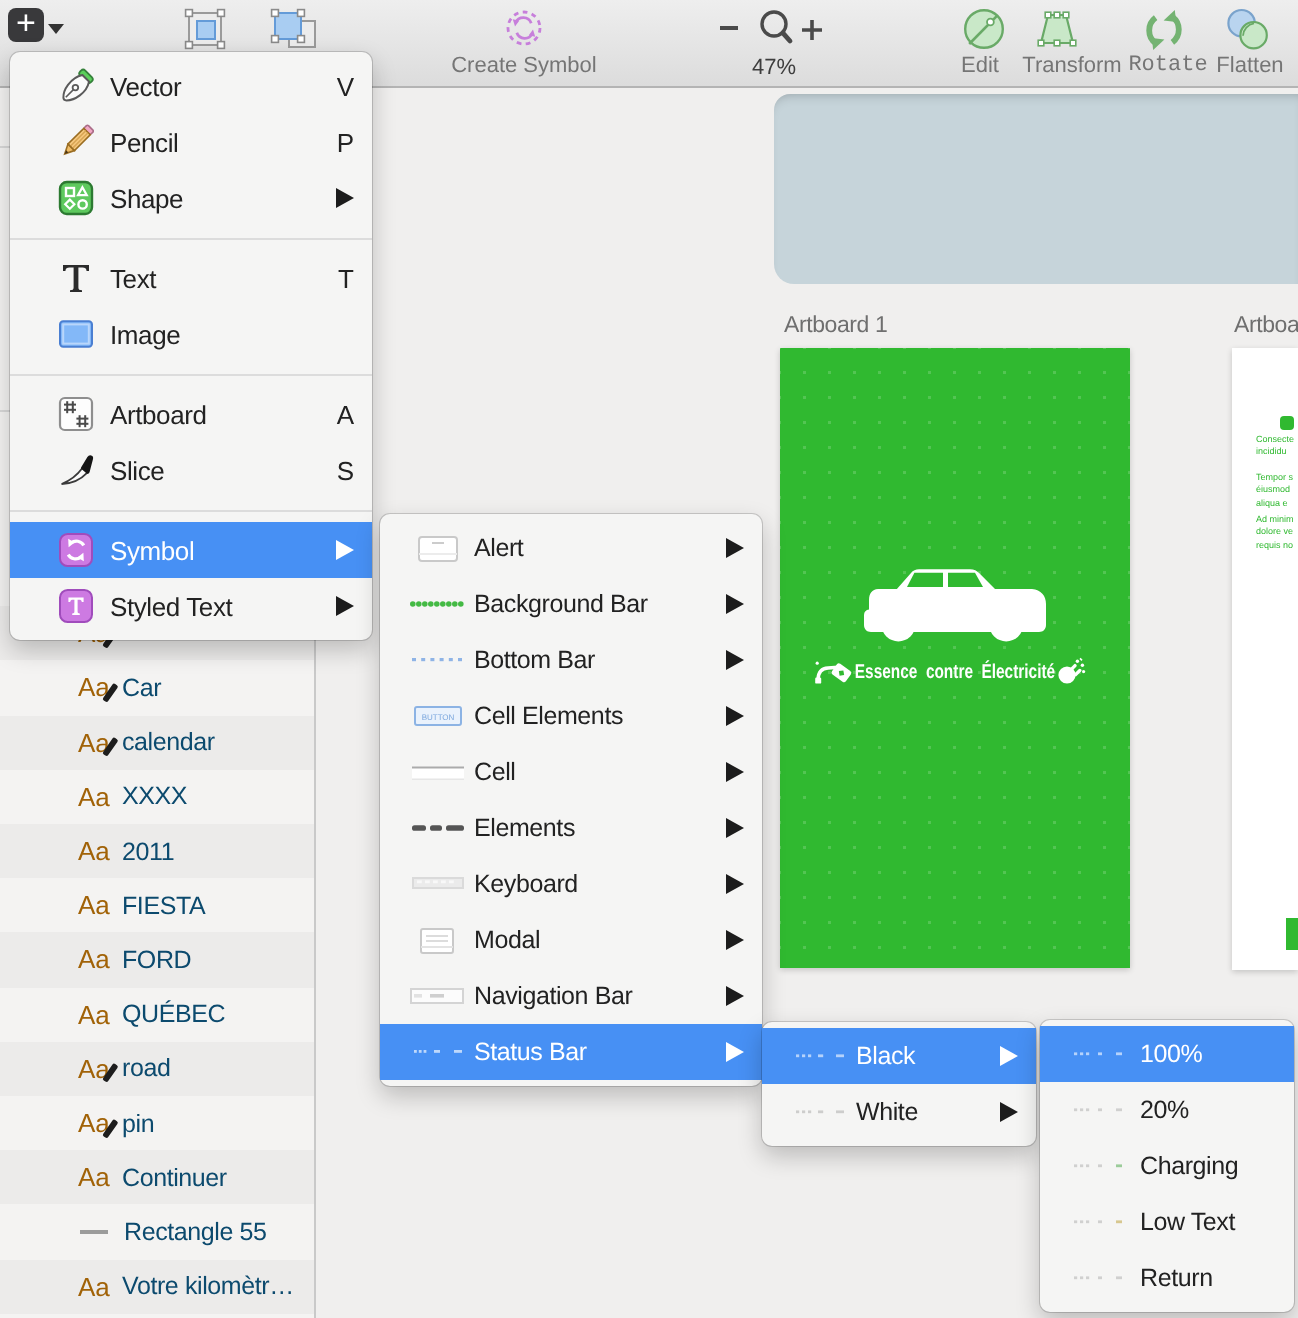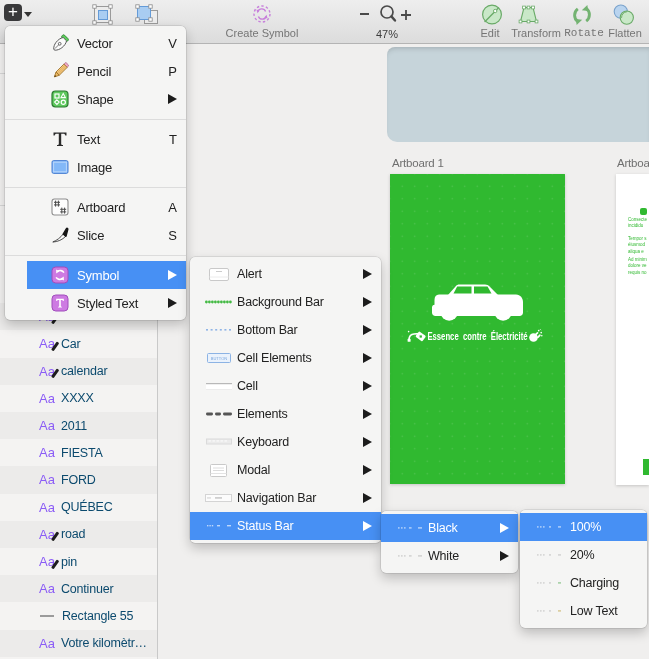--- a/index.html
+++ b/index.html
@@ -29,21 +29,21 @@
 #whiteab { left:616px; top:174px; width:33px; height:311px; background:#ffffff;
   box-shadow:0 1px 3px rgba(0,0,0,0.18); overflow:hidden; }
 .wtxt { font-size:4.5px; line-height:6.3px; color:#30b930; white-space:nowrap; }
 #greenbtn { position:absolute; left:27px; top:285px; width:10px; height:16px; background:#30b930; }
 
 
 #sidebar { left:0; top:44px; width:158px; height:615px; background:#f4f3f2;
   border-right:1px solid #c9c9c9; }
 .srow { position:absolute; left:0; width:157px; height:27.2px; display:flex; align-items:center; }
 .srow.alt { background:#ecebea; }
-.saa { width:22px; margin-left:39px; font-size:13px; color:#8b5cf6; position:relative; flex:none; }
+.saa { width:22px; margin-left:39px; font-size:13px; color:#a16207; position:relative; flex:none; }
 .stext { font-size:12.5px; color:#0c4a6e; letter-spacing:-0.2px; white-space:nowrap; }
 .pencil { position:absolute; left:11px; bottom:4px; width:10px; height:2.6px; background:#1d1d1d;
   transform:rotate(-55deg); border-radius:1px; }
 .sline { width:14px; height:2px; background:#9b9b9b; margin-left:40px; margin-right:8px; flex:none; }
 
 
 .menu { background:#f5f5f4; border-radius:5px; box-shadow:0 0 0 0.5px rgba(0,0,0,0.16), 0 5px 12px rgba(0,0,0,0.22);
   padding:3px 0; }
 .mi { height:28px; display:flex; align-items:center; position:relative; font-size:12.5px; color:#222222; }
 .mi.hl { background:#4790f4; color:#ffffff; }
@@ -54,21 +54,21 @@
 .mshort { position:absolute; right:9px; font-size:13px; color:#222222; }
 .marrow { position:absolute; right:9px; width:0; height:0;
   border-top:5.5px solid transparent; border-bottom:5.5px solid transparent; border-left:9px solid #1c1c1c; }
 .mi.hl .marrow { border-left-color:#ffffff; }
 .thumb { width:29px; margin-left:14px; margin-right:4px; flex:none; display:flex; justify-content:center; align-items:center; }
 .tbi { z-index:6; }
 .capt { text-align:center; color:#fff; font-size:10px; font-weight:bold; white-space:nowrap;
   transform:scaleX(0.77); transform-origin:50% 50%; }
 
 #menu1 { left:5px; top:26px; width:181px; z-index:10; }
-#menu1 .mi { font-size:13px;margin-left:22px; }
+#menu1 .mi { font-size:13px; }
 #menu2 { left:190px; top:257px; width:191px; z-index:11; }
 #menu3 { left:381px; top:511px; width:137px; z-index:12;text-align:center; }
 #menu4 { left:520px; top:510px; width:127px; z-index:13; }
 #menu4 .thumb { margin-right:7px; }
 #menu3 .thumb, #menu4 .thumb { margin-left:14px; }
 
 svg { display:block; }
 </style>
 </head>
 <body>
@@ -587,13 +587,27 @@
             <rect x="0" y="2.2" width="1.6" height="1.4"></rect>
             <rect x="3" y="2.2" width="1.6" height="1.4"></rect>
             <rect x="6" y="2.2" width="1.6" height="1.4"></rect>
             <rect x="12" y="2.2" width="2" height="1.4"></rect>
           </g>
     <rect x="21" y="2.2" width="3" height="1.4" fill="rgba(190,160,60,0.55)"></rect>
   </svg>
       </span>
       <span class="mtext">Low Text</span>
     </div>
+  <div class="mi">
+      <span class="thumb">
+        <svg width="24" height="6" viewBox="0 0 24 6">
+    <g fill="rgba(0,0,0,0.15)">
+            <rect x="0" y="2.2" width="1.6" height="1.4"></rect>
+            <rect x="3" y="2.2" width="1.6" height="1.4"></rect>
+            <rect x="6" y="2.2" width="1.6" height="1.4"></rect>
+            <rect x="12" y="2.2" width="2" height="1.4"></rect>
+            <rect x="21" y="2.2" width="3" height="1.4"></rect>
+          </g>
+  </svg>
+      </span>
+      <span class="mtext">Return</span>
+    </div>
 </div>
 
 </body></html>

